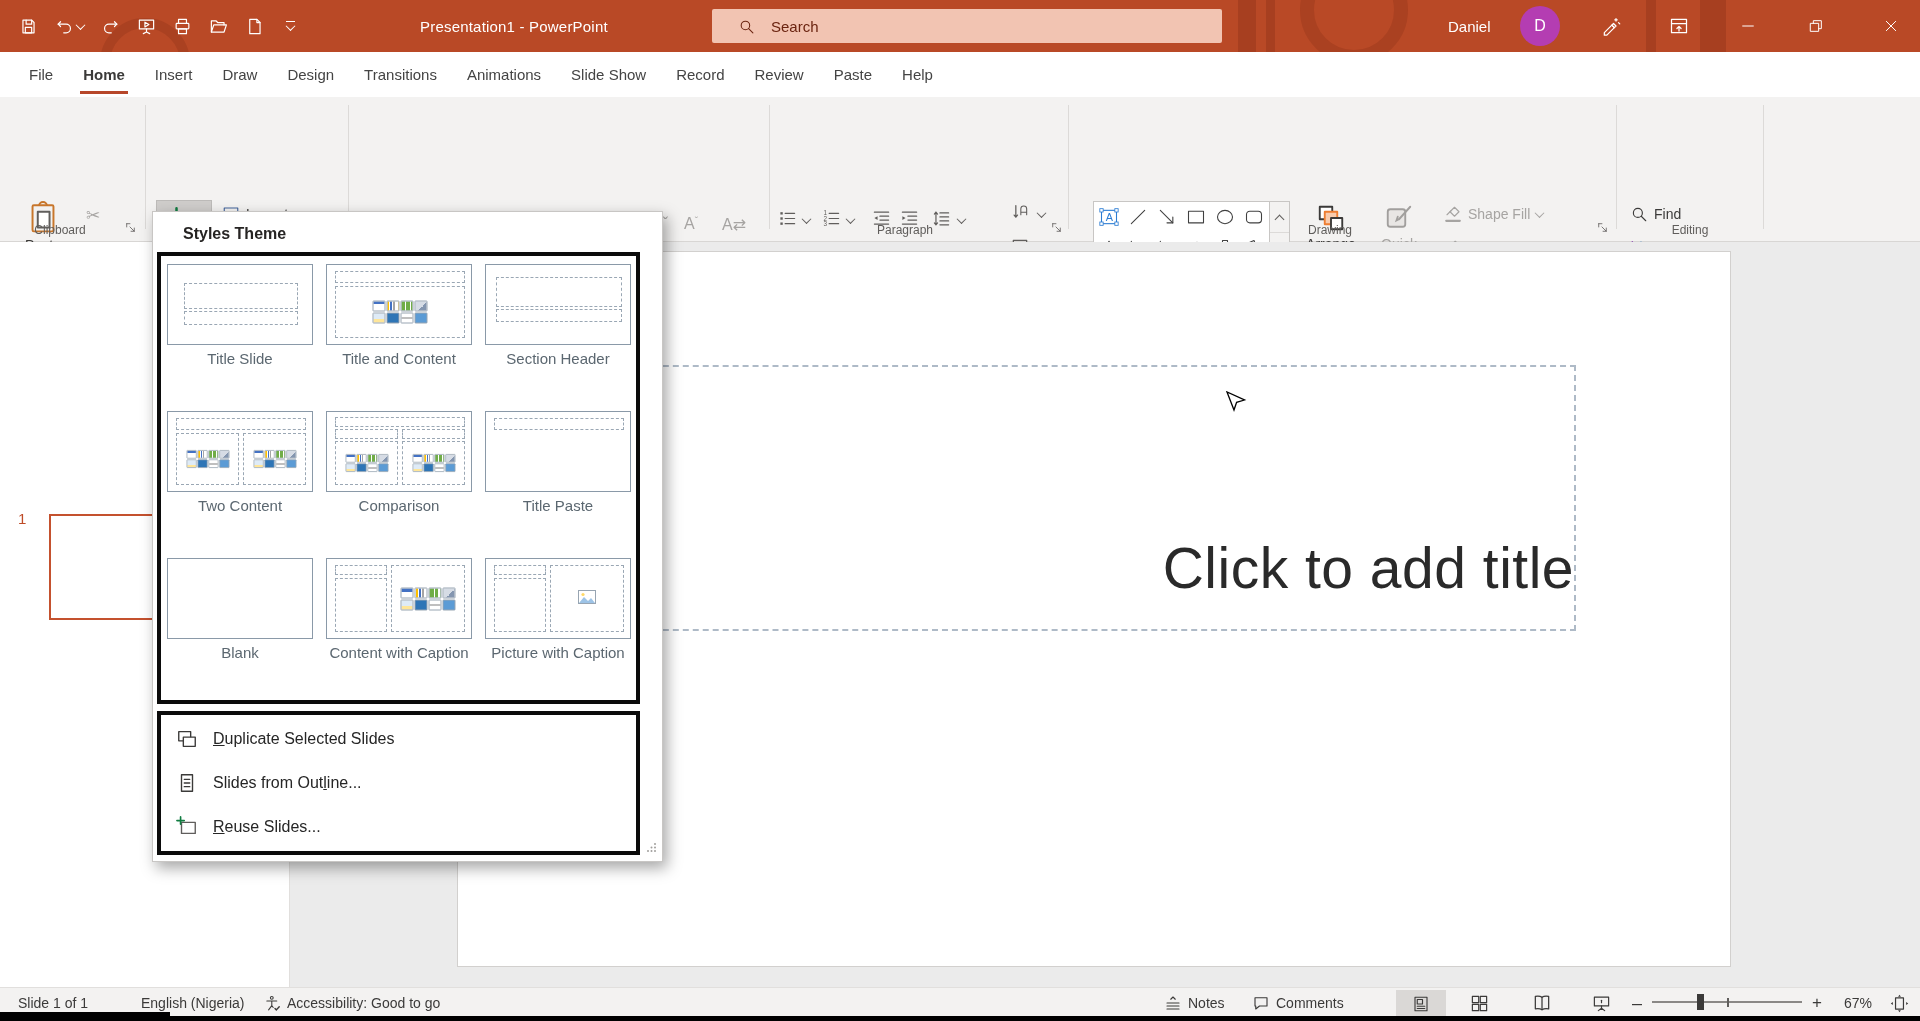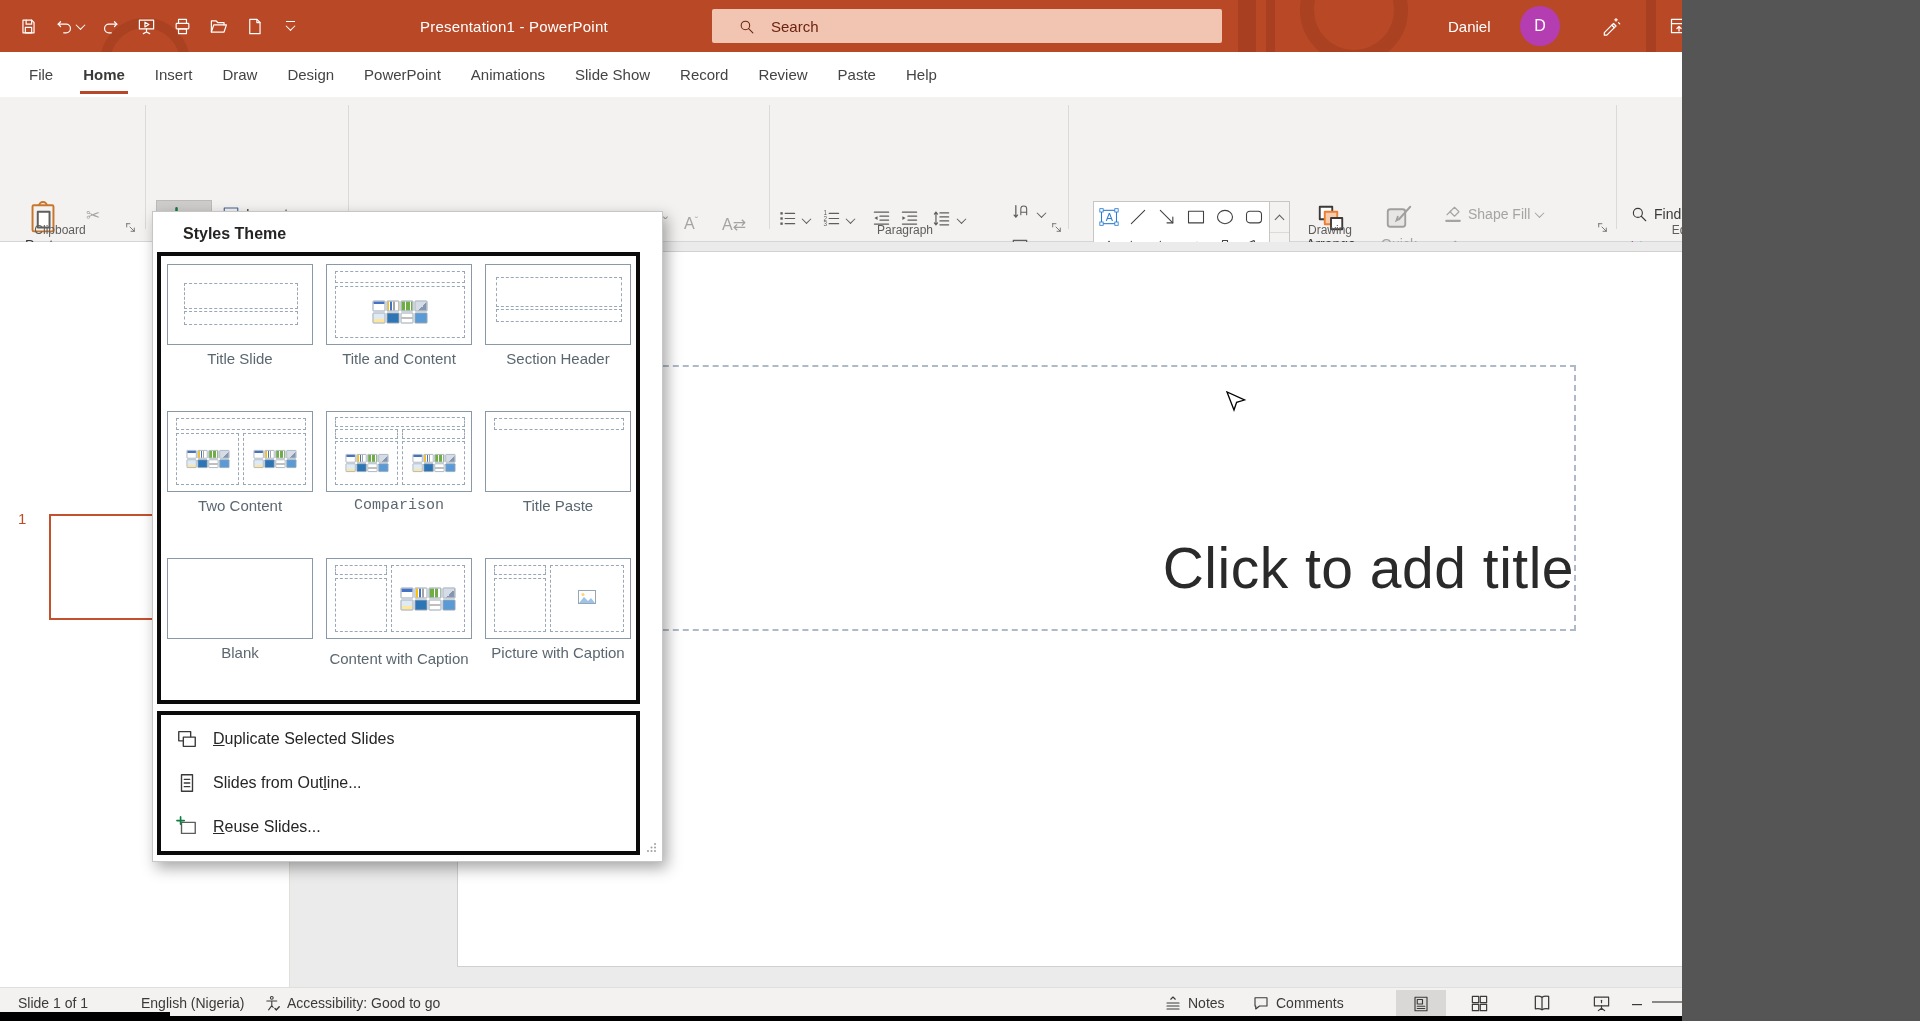--- a/index.html
+++ b/index.html
@@ -1,16 +1,16 @@
 <!DOCTYPE html>
 <html><head>
 <meta charset="utf-8">
 <style>
   html,body{margin:0;padding:0;background:#555;}
-  #app{position:relative;width:1682px;height:1021px;overflow:hidden;background:#fff;
+  #app{position:relative;width:1920px;height:1021px;overflow:hidden;background:#fff;
        font-family:"Liberation Sans",sans-serif;-webkit-font-smoothing:antialiased;}
   .abs{position:absolute;}
   svg.i{fill:none;stroke:currentColor;stroke-width:1.5;stroke-linecap:round;stroke-linejoin:round;display:block;}
   .cv{display:inline-block;width:6px;height:6px;border-right:1.5px solid currentColor;border-bottom:1.5px solid currentColor;transform:rotate(45deg) translate(-1px,-1px);}
   .cvup{transform:rotate(-135deg);}
 
   
   #titlebar{left:0;top:0;width:1920px;height:52px;background:#B94926;color:#fff;}
   .tb-pat{position:absolute;top:0;height:52px;background:rgba(90,20,4,.18);}
   .tb-circle{position:absolute;border-radius:50%;border:14px solid rgba(90,20,4,.15);}
@@ -211,21 +211,21 @@
       </div>
   </div>
 
   <div id="tabrow" class="abs">
     <div id="tabs">
         <span class="tab">File</span>
         <span class="tab active">Home</span>
         <span class="tab">Insert</span>
         <span class="tab">Draw</span>
         <span class="tab">Design</span>
-        <span class="tab">PowerPoint</span>
+        <span class="tab">Transitions</span>
         <span class="tab">Animations</span>
         <span class="tab">Slide Show</span>
         <span class="tab">Record</span>
         <span class="tab">Review</span>
         <span class="tab">Paste</span>
         <span class="tab">Help</span>
       </div>
     <div id="share" class="abs">
       <span>
           <svg class="i" width="17" height="17" viewBox="0 0 24 24">
@@ -777,21 +777,21 @@
                 <span class="mi mi2"></span>
                 <span class="mi mi3"></span>
                 <span class="mi mi4"></span>
                 <span class="mi mi5"></span>
                 <span class="mi mi6"></span>
                 <span class="mi mi7"></span>
                 <span class="mi mi8"></span>
               </span>
             </span>
           </div>
-          <div class="gal-label" style="left:-7px;top:85px;font-family:Liberation Mono, monospace;">Comparison</div>
+          <div class="gal-label" style="left:-7px;top:85px;">Comparison</div>
         </div>
         <div class="gal-item" style="left: 332px; top: 199px;">
           <div class="gal-thumb">
             <span class="ph" style="left:8px;top:6px;width:130px;height:12px;"></span>
           </div>
           <div class="gal-label" style="left:-7px;top:85px;">Title Paste</div>
         </div>
         <div class="gal-item" style="left: 14px; top: 346px;">
           <div class="gal-thumb"></div>
           <div class="gal-label" style="left:-7px;top:85px;">Blank</div>
@@ -806,21 +806,21 @@
                 <span class="mi mi2"></span>
                 <span class="mi mi3"></span>
                 <span class="mi mi4"></span>
                 <span class="mi mi5"></span>
                 <span class="mi mi6"></span>
                 <span class="mi mi7"></span>
                 <span class="mi mi8"></span>
               </span>
             </span>
           </div>
-          <div class="gal-label" style="left:-7px;top:91px;">Content with Caption</div>
+          <div class="gal-label" style="left:-7px;top:85px;">Content with Caption</div>
         </div>
         <div class="gal-item" style="left: 332px; top: 346px;">
           <div class="gal-thumb">
             <span class="ph" style="left:8px;top:6px;width:52px;height:10px;"></span>
             <span class="ph" style="left:8px;top:19px;width:52px;height:54px;"></span>
             <span class="ph" style="left:64px;top:6px;width:74px;height:67px;">
               <span style="position:absolute;left:50%;top:50%;transform:translate(-50%,-50%);"><svg width="18" height="14" viewBox="0 0 18 14">
                   <rect x="0.5" y="0.5" width="17" height="13" fill="#fff" stroke="#98A5B2"></rect>
                   <circle cx="5" cy="4.5" r="1.6" fill="#FFD966"></circle>
                   <path d="M1 13l5-6 4 4 3-3 4 5z" fill="#9DC3E6"></path>

